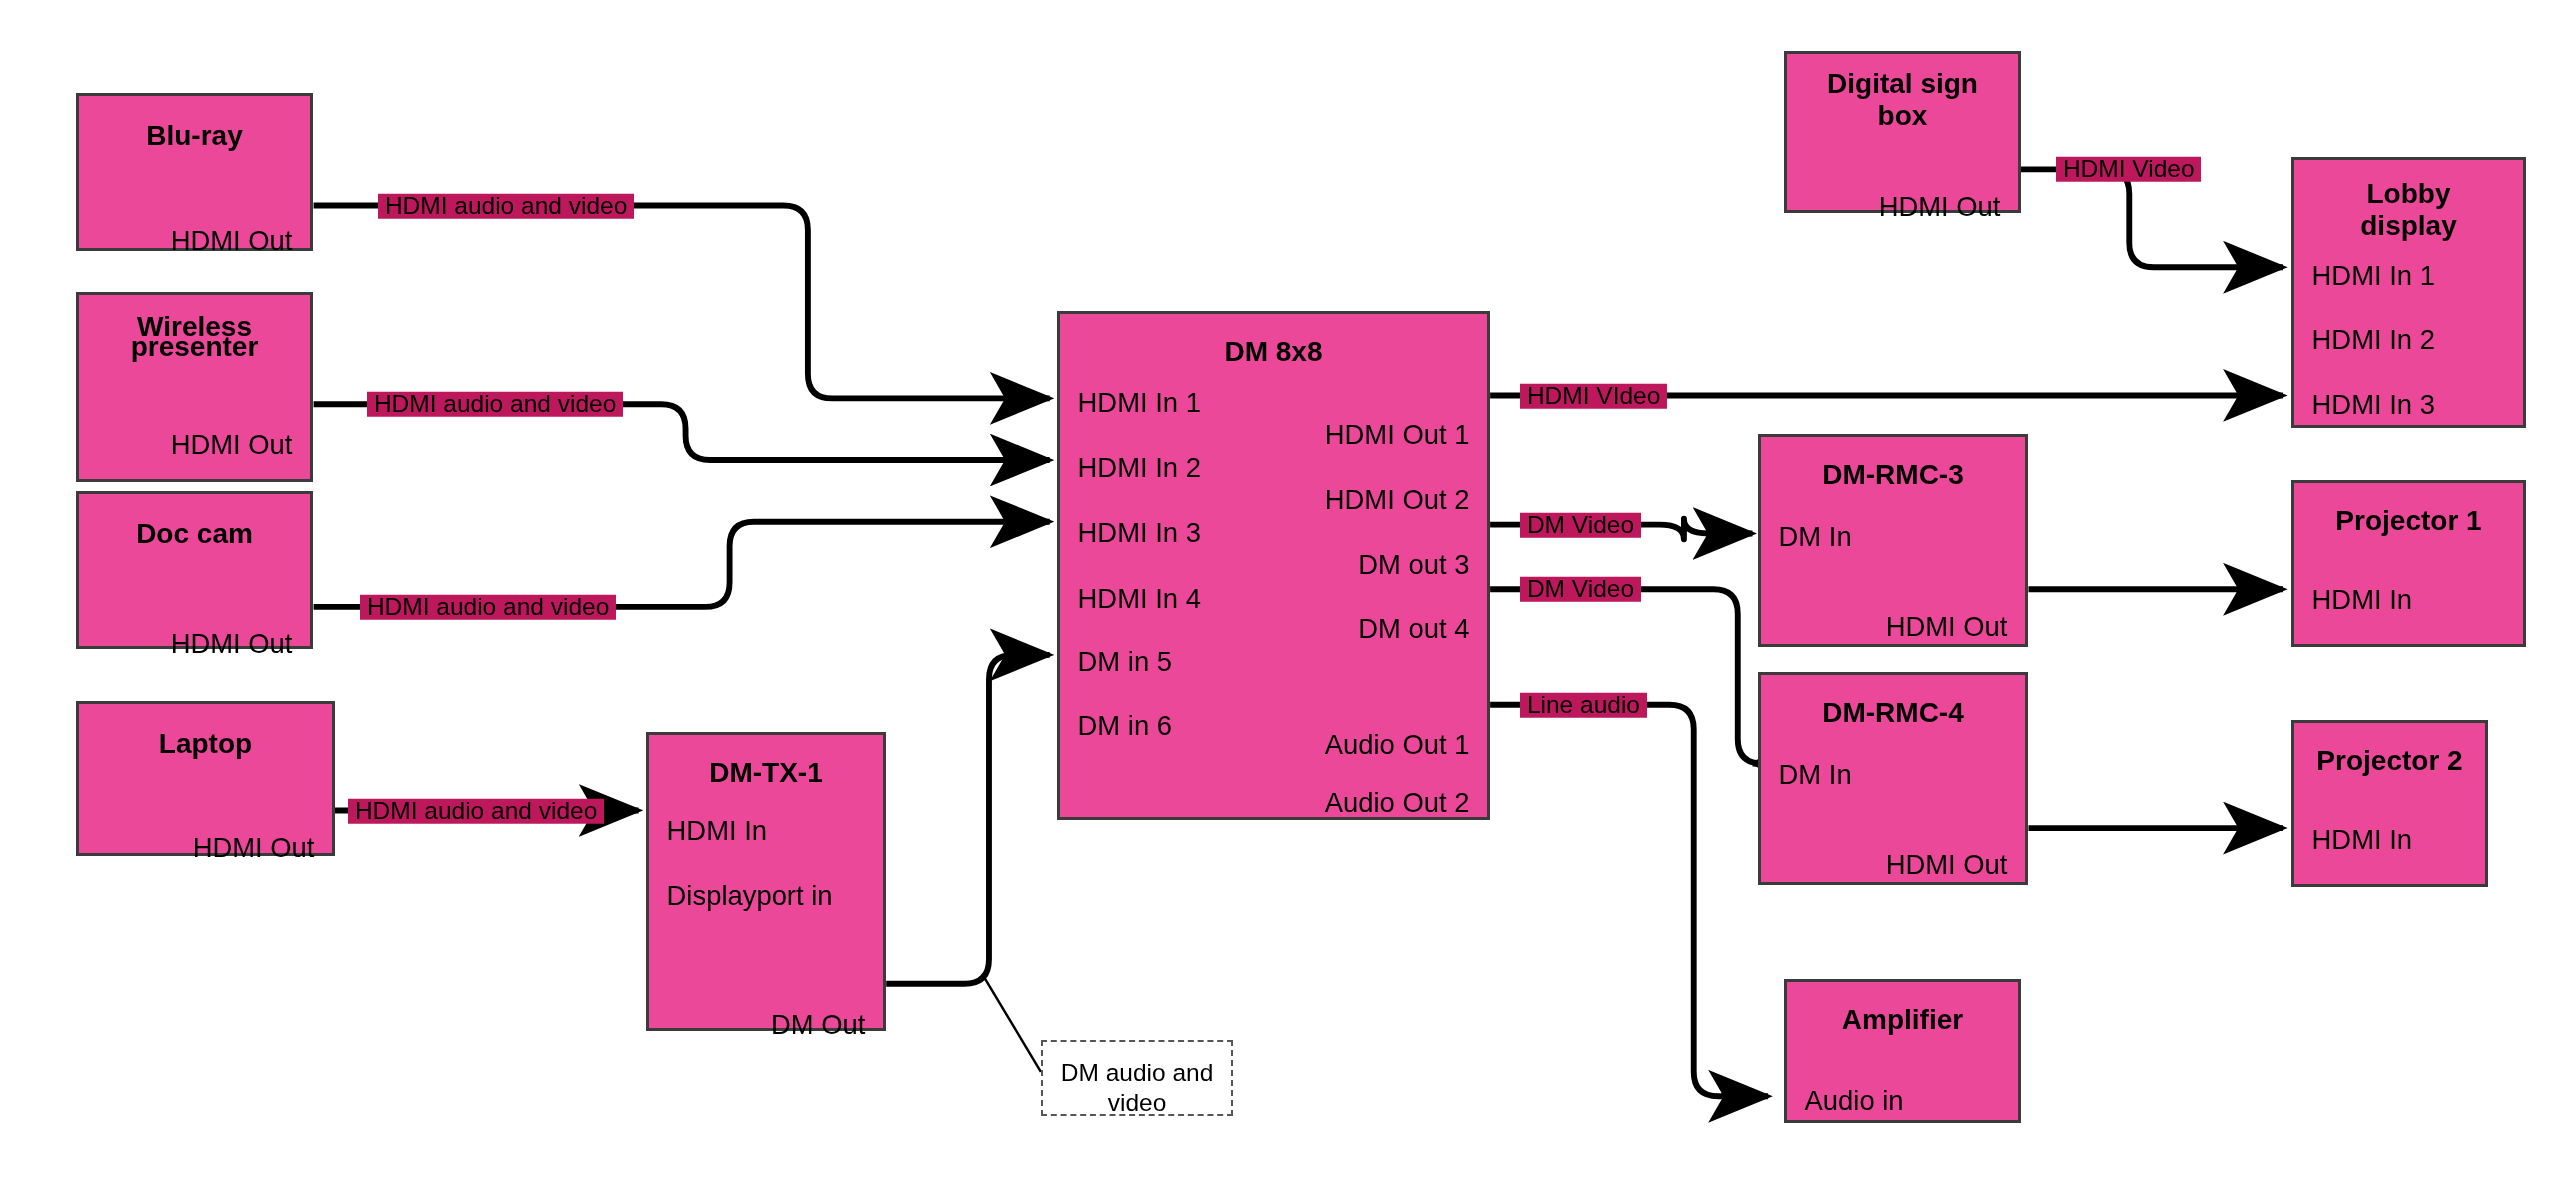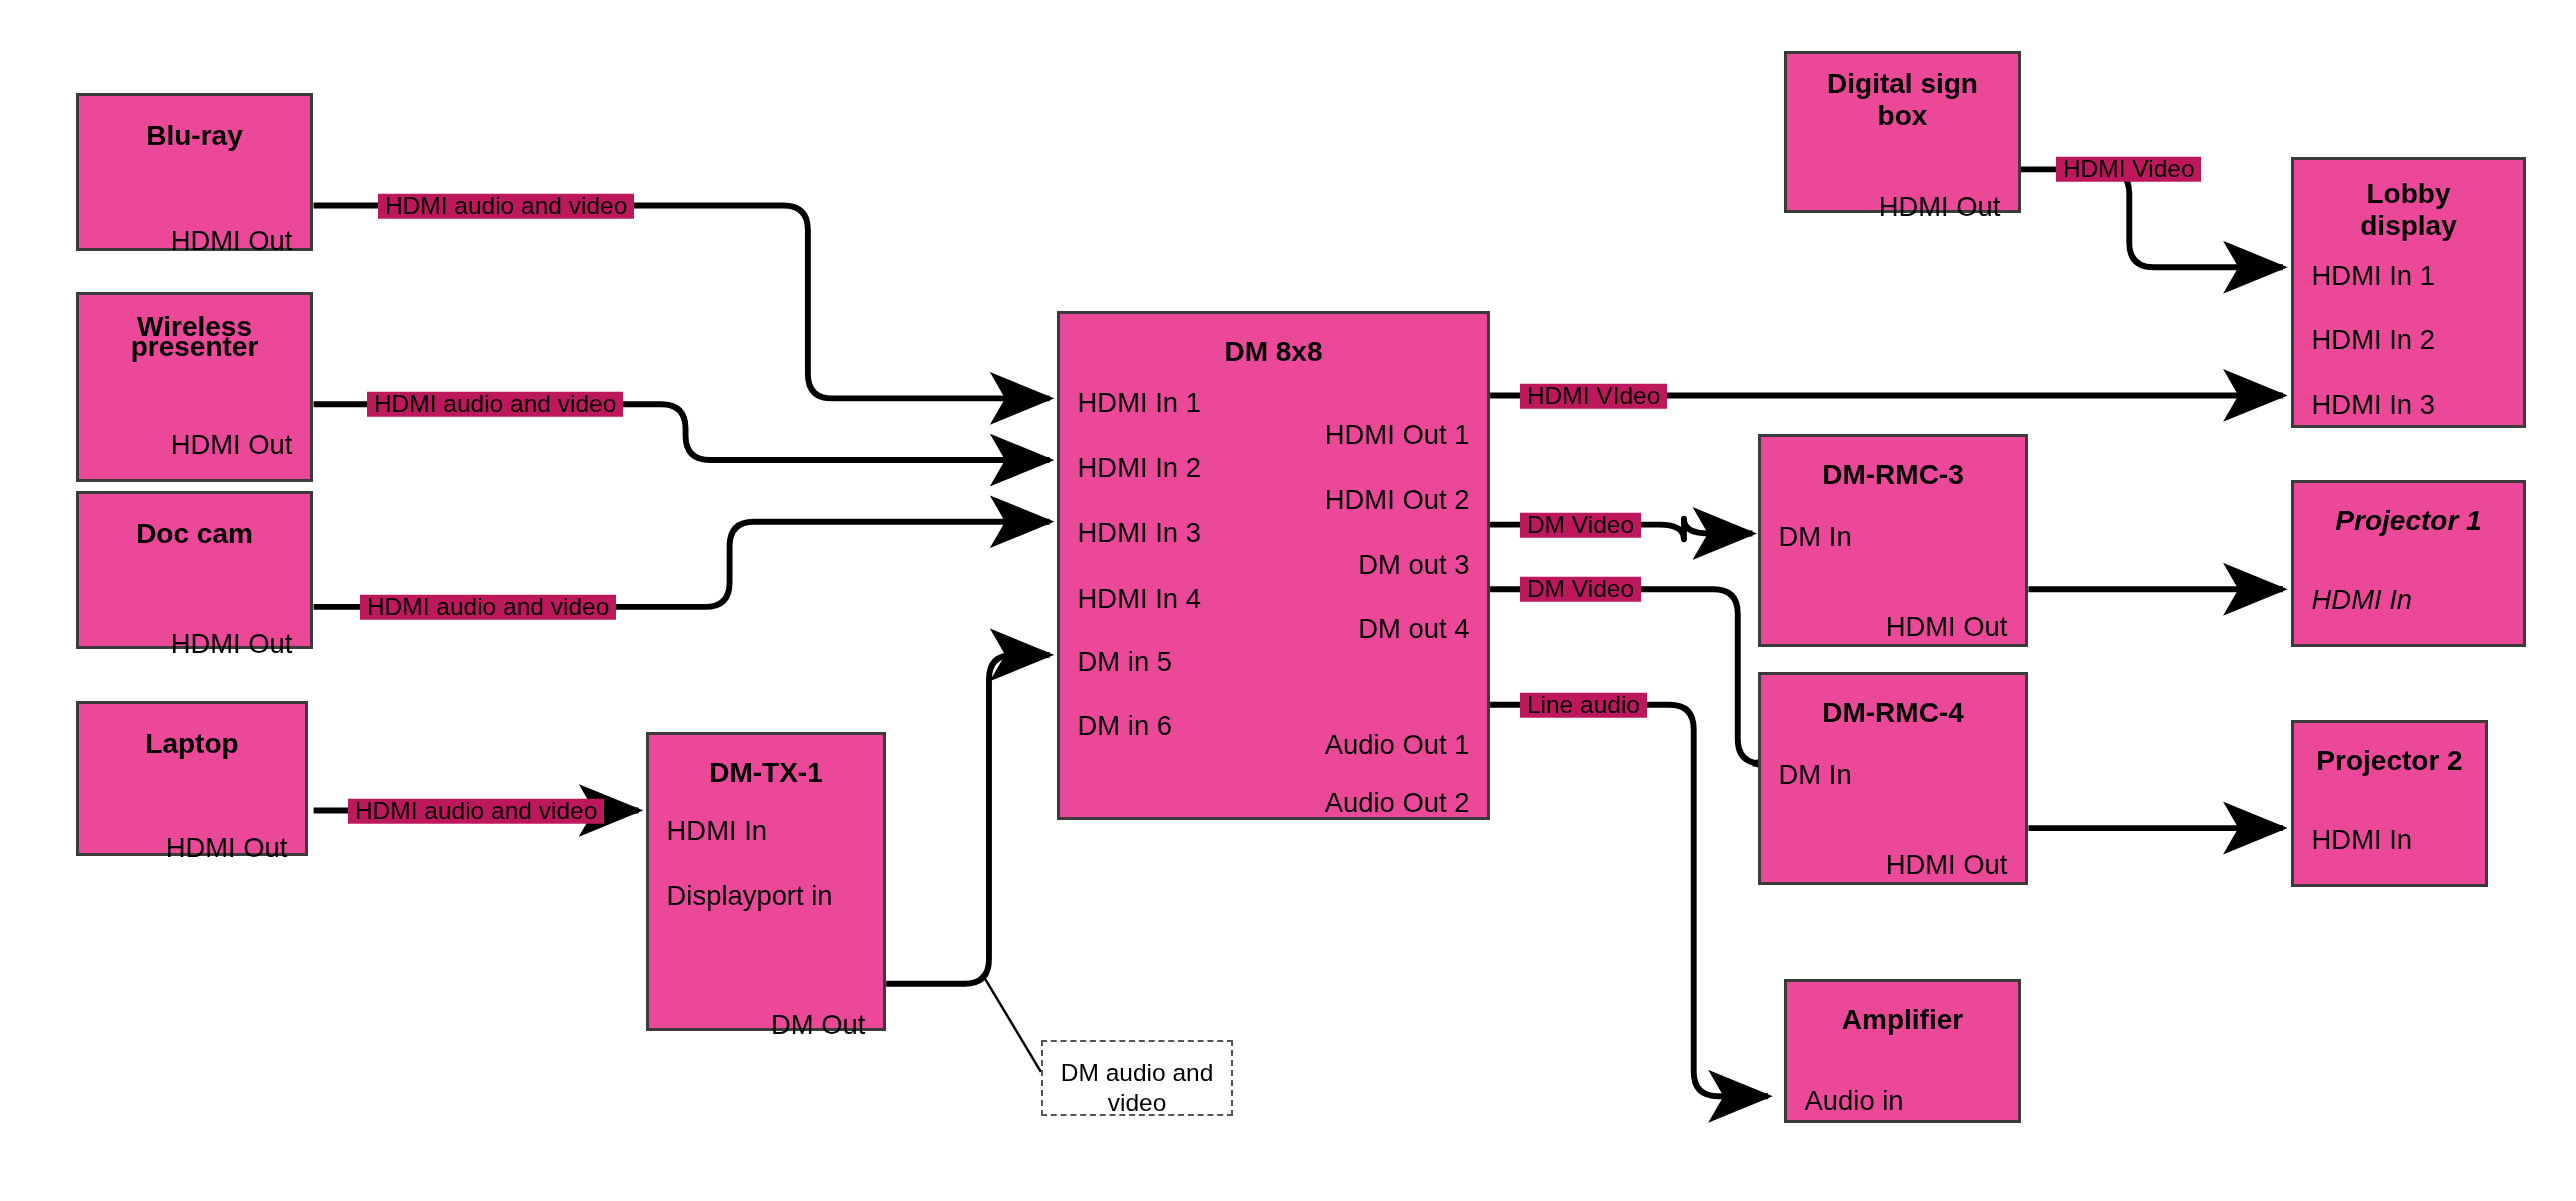--- a/index.html
+++ b/index.html
@@ -122,21 +122,21 @@
     <div class="node-title" style="top:15.7px;">Wireless</div>
     <div class="node-title" style="top:36px;">presenter</div>
     <div class="port right" style="top:104px;">HDMI Out</div>
   </div>
 
   <div class="node" style="left:76px; top:491px; width:237px; height:158px;">
     <div class="node-title" style="top:23.5px;">Doc cam</div>
     <div class="port right" style="top:104px;">HDMI Out</div>
   </div>
 
-  <div class="node" style="left:76px; top:701px; width:232px; height:155px;">
+  <div class="node" style="left:76px; top:701px; width:259px; height:155px;">
     <div class="node-title" style="top:23.5px;">Laptop</div>
     <div class="port right" style="top:98px;">HDMI Out</div>
   </div>
 
   <div class="node" style="left:646px; top:732px; width:240px; height:299px;">
     <div class="node-title" style="top:21.5px;">DM-TX-1</div>
     <div class="port left" style="top:82px;">HDMI In</div>
     <div class="port left" style="top:147px;">Displayport in</div>
     <div class="port right" style="top:244px;">DM Out</div>
   </div>
@@ -178,21 +178,21 @@
     <div class="port left" style="top:86px;">DM In</div>
     <div class="port right" style="top:144px;">HDMI Out</div>
   </div>
 
   <div class="node" style="left:1758px; top:672px; width:270px; height:213px;">
     <div class="node-title" style="top:21.5px;">DM-RMC-4</div>
     <div class="port left" style="top:86px;">DM In</div>
     <div class="port right" style="top:144px;">HDMI Out</div>
   </div>
 
-  <div class="node" style="left:2291px; top:480px; width:235px; height:167px;font-style:italic;">
+  <div class="node" style="left:2291px; top:480px; width:235px; height:167px;">
     <div class="node-title" style="top:21.5px;">Projector 1</div>
     <div class="port left" style="top:103px;">HDMI In</div>
   </div>
 
   <div class="node" style="left:2291px; top:720px; width:197px; height:167px;">
     <div class="node-title" style="top:21.5px;">Projector 2</div>
     <div class="port left" style="top:103px;">HDMI In</div>
   </div>
 
   <div class="node" style="left:1784px; top:979px; width:237px; height:144px;">

